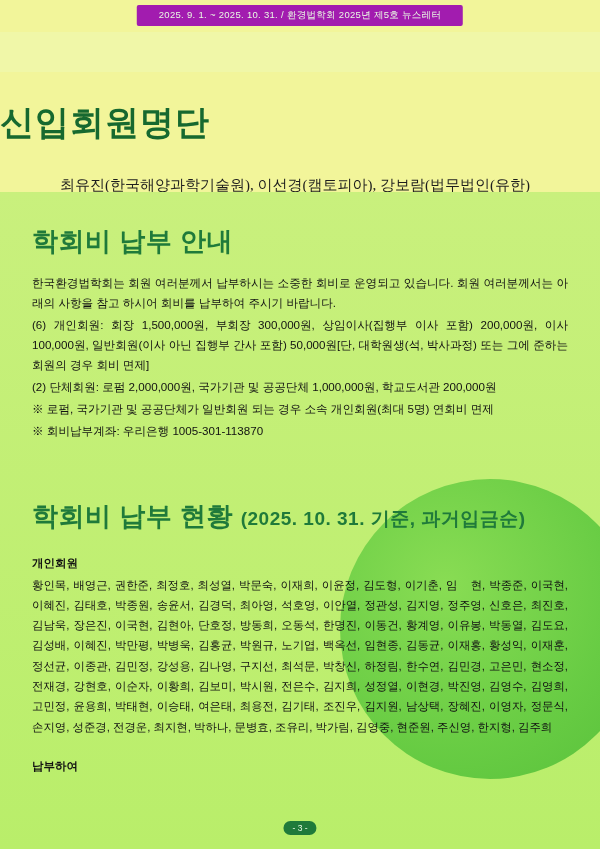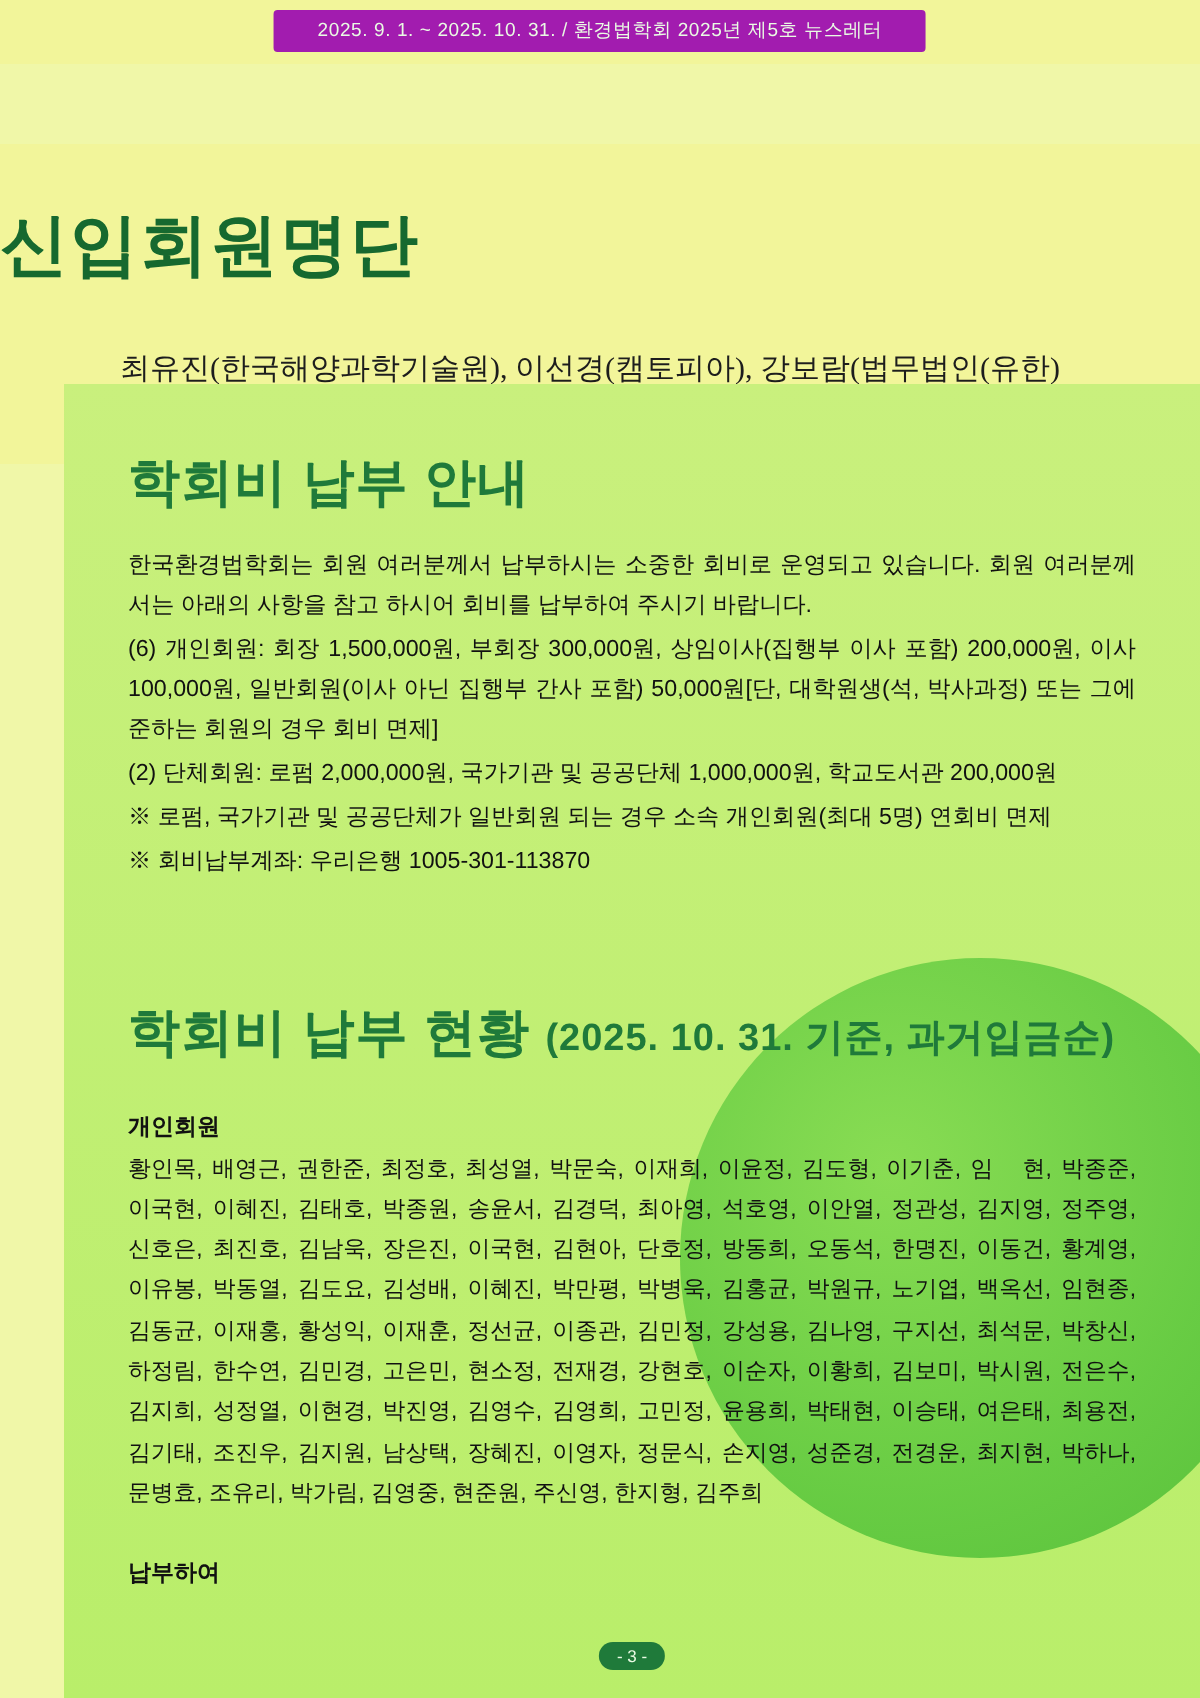--- a/index.html
+++ b/index.html
@@ -68,21 +68,20 @@
     font-family: Liberation Serif, serif;
   }
 
   
   .green-body {
     position: absolute;
     top: 192px; left: 0; right: 0; bottom: 0;
     background: #c7f07a;
     background: linear-gradient(180deg, #c9f07d 0%, #b9ee6a 100%);
     overflow: hidden;
-    margin-left: 32px;
   }
   .blob {
     position: absolute;
     width: 300px;
     height: 300px;
     border-radius: 50%;
     background: radial-gradient(circle at 35% 35%, #7fd94e 0%, #59c63c 60%, #46b832 100%);
     opacity: 0.85;
     right: -40px;
     bottom: 70px;

